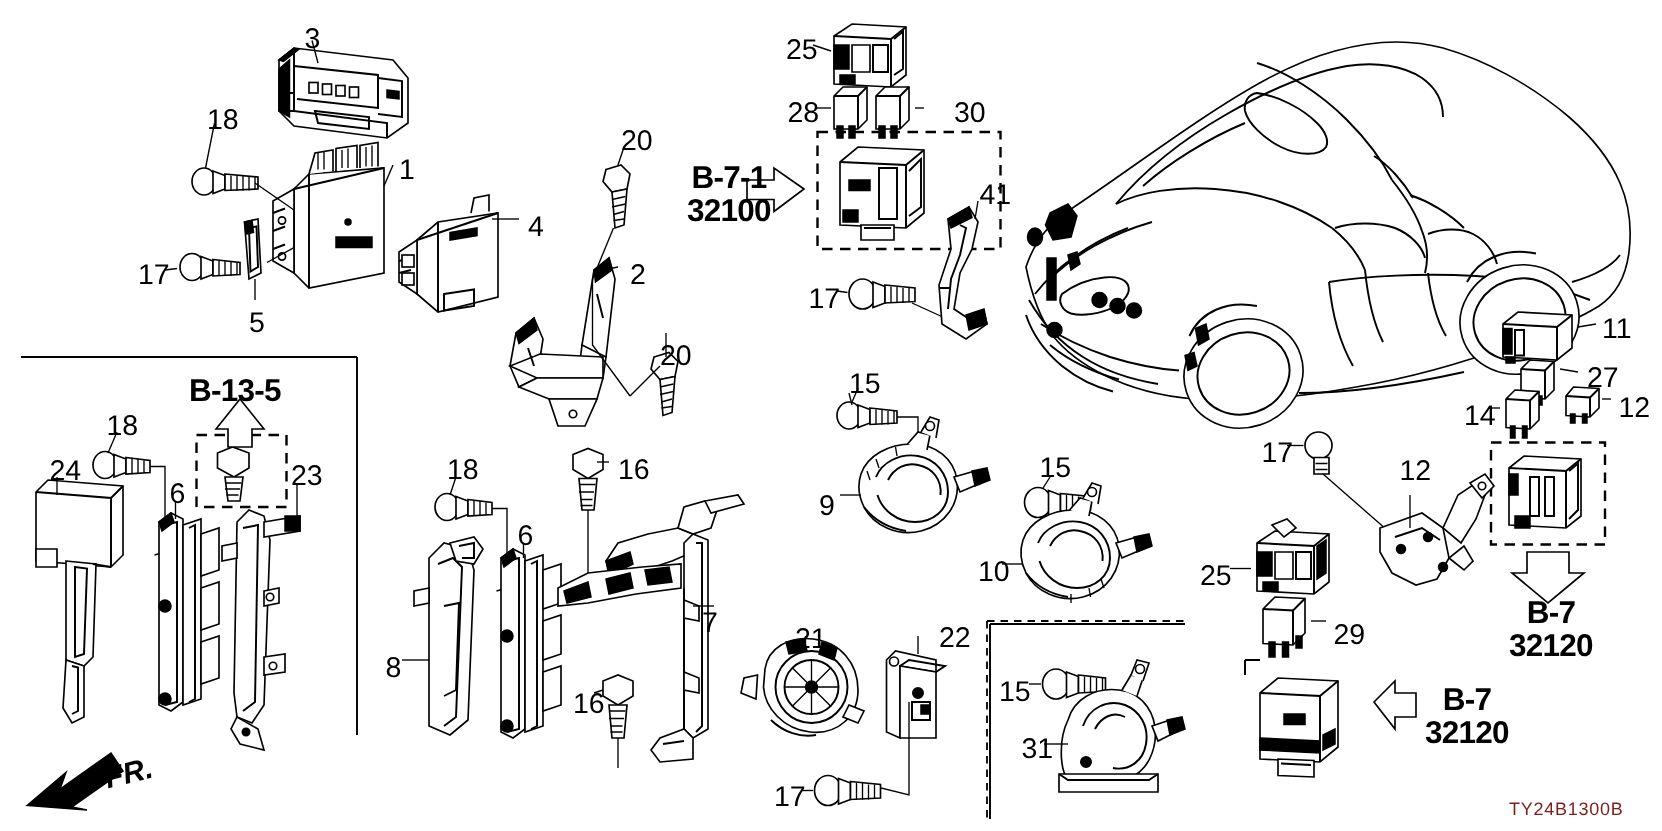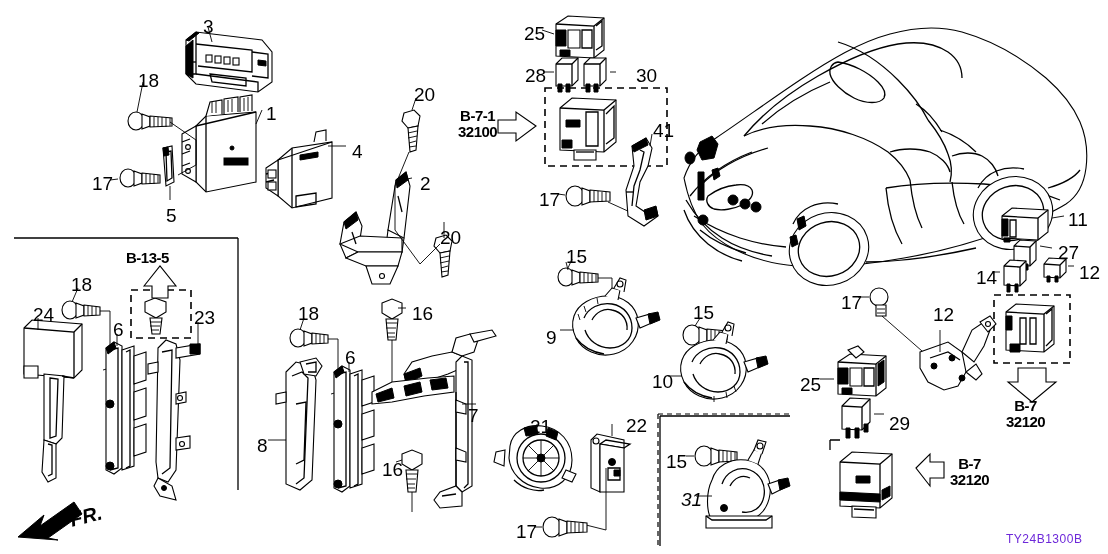--- a/index.html
+++ b/index.html
@@ -1,21 +1,21 @@
 <!DOCTYPE html>
 <html><head>
 <meta charset="utf-8">
 <title>Parts Diagram TY24B1300B</title>
 <style>
   html,body{margin:0;padding:0;background:#ffffff;}
   body{font-family:"Liberation Sans",sans-serif;}
   #stage{position:relative;width:1108px;height:554px;background:#fff;overflow:hidden;}
   .num{position:absolute;font-family:"Liberation Sans",sans-serif;font-size:19px;font-weight:400;color:#000;letter-spacing:0px;white-space:nowrap;line-height:1;}
-  .ref{position:absolute;font-family:"Liberation Sans",sans-serif;font-weight:bold;font-size:15px;color:#000;line-height:1.05;white-space:nowrap;text-align:center;letter-spacing:-0.5px;}
-  .code{position:absolute;font-family:"Liberation Sans",sans-serif;font-size:12px;color:#6d28d9;letter-spacing:0.5px;}
+  .ref{position:absolute;font-family:"Liberation Sans",sans-serif;font-weight:bold;font-size:21px;color:#000;line-height:1.05;white-space:nowrap;text-align:center;letter-spacing:-0.5px;}
+  .code{position:absolute;font-family:"Liberation Sans",sans-serif;font-size:12px;color:#7f1d1d;letter-spacing:0.5px;}
   .fr{position:absolute;font-family:"Liberation Sans",sans-serif;font-weight:bold;font-size:20px;font-style:italic;color:#000;}
   svg{position:absolute;left:0;top:0;overflow:visible;}
   .ln{stroke:#000;stroke-width:1.3;fill:none;}
   .lnf{stroke:#000;stroke-width:1.1;fill:#fff;}
   .blk{fill:#000;stroke:#000;stroke-width:1;}
   .dash{stroke:#000;stroke-width:1.6;fill:none;stroke-dasharray:7 5;}
   .dashthin{stroke:#000;stroke-width:1.2;fill:none;stroke-dasharray:5 4;}
   .thin{stroke:#000;stroke-width:0.9;fill:none;}
   .box{stroke:#000;stroke-width:1.2;fill:none;}
 </style>
@@ -670,21 +670,21 @@
       <div class="num" style="left: 257px; top: 436px;">8</div>
       <div class="num" style="left: 298px; top: 304px;">18</div>
       <div class="num" style="left: 345px; top: 348px;">6</div>
       <div class="num" style="left: 412px; top: 304px;">16</div>
       <div class="num" style="left: 468px; top: 406px;">7</div>
       <div class="num" style="left: 382px; top: 460px;">16</div>
       <div class="num" style="left: 530px; top: 417px;">21</div>
       <div class="num" style="left: 626px; top: 416px;">22</div>
       <div class="num" style="left: 516px; top: 522px;">17</div>
       <div class="num" style="left: 666px; top: 452px;">15</div>
-      <div class="num" style="left: 681px; top: 490px; font-style: italic;">31</div>
+      <div class="num" style="left: 681px; top: 490px;">31</div>
     </div>
 
   <div class="ref" style="left:458px;top:108px;">
     <div>B-7-1</div>
     <div>32100</div>
   </div>
 
   <div class="ref" style="left:126px;top:250px;">
     <div>B-13-5</div>
   </div>

